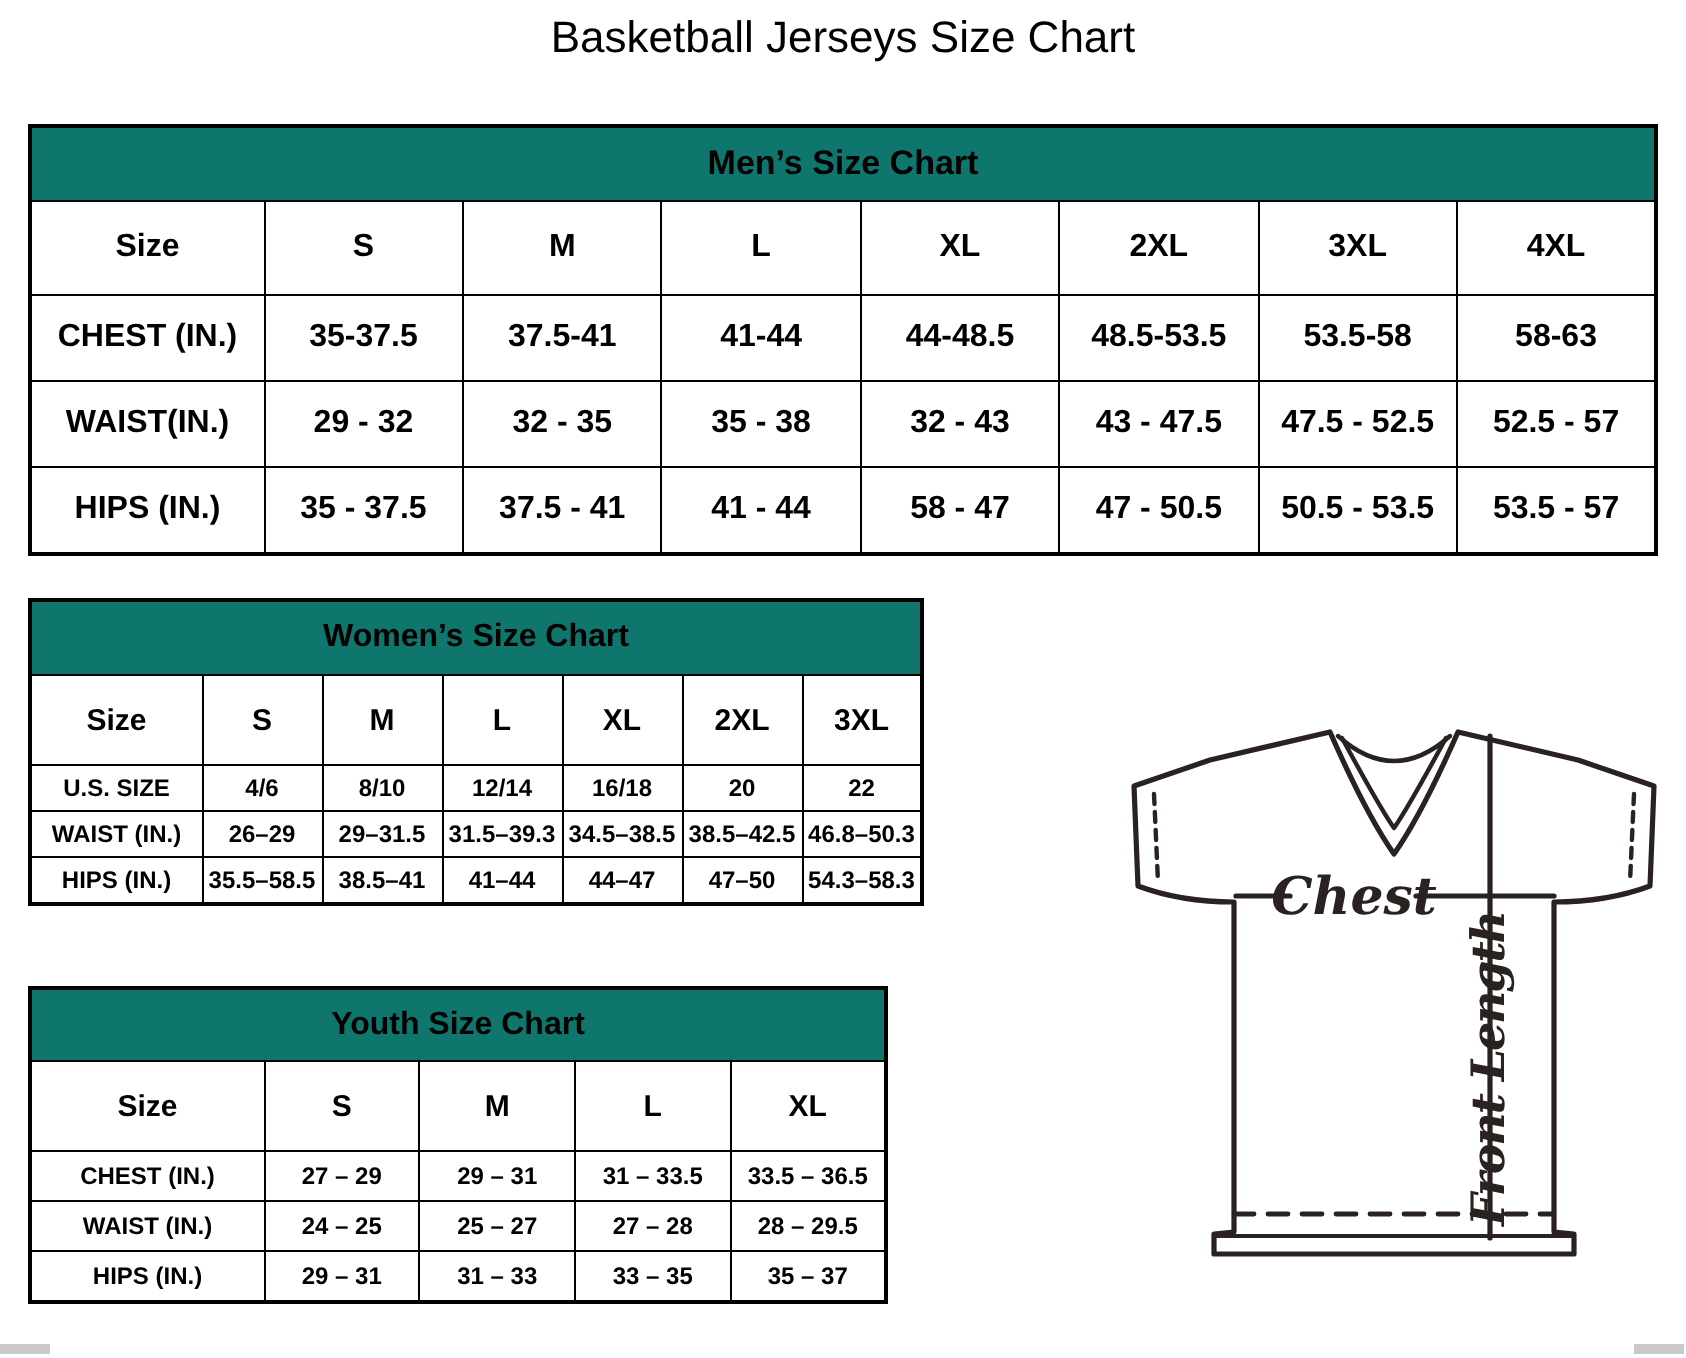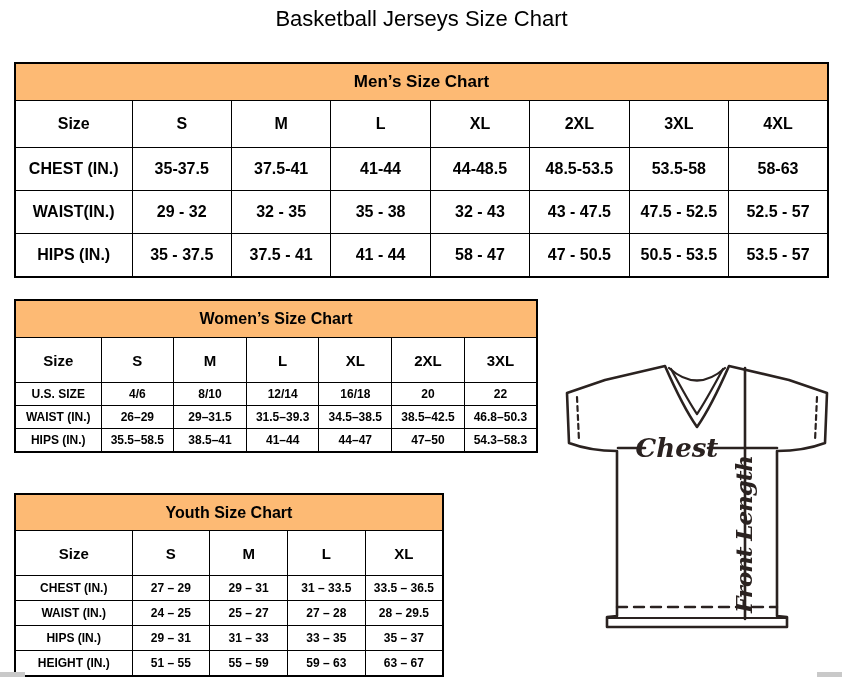--- a/index.html
+++ b/index.html
@@ -12,26 +12,26 @@
     font-size:22px;font-weight:normal;
   }
   table.size-table{
     position:absolute;border-collapse:collapse;table-layout:fixed;
     border:2px solid #000;background:#fff;
   }
   table.size-table td,table.size-table th{
     border:1px solid #000;text-align:center;vertical-align:middle;
     font-weight:bold;padding:0;overflow:hidden;white-space:nowrap;
   }
-  table.size-table th.band{background:#fdba74;border-bottom:1px solid #000;}
+  table.size-table th.band{background:#0f766e;border-bottom:1px solid #000;}
   #men{left:14px;top:62px;width:815px;}
   #men th.band{height:36px;font-size:17px;}
   #men tr.cols-row td{height:46px;font-size:16px;}
   #men tr.data-row td{height:42px;font-size:16px;}
-  #women{left:14px;top:299px;width:524px;}
+  #women{left:14px;top:299px;width:448px;}
   #women th.band{height:36px;font-size:16px;}
   #women tr.cols-row td{height:44px;font-size:15px;}
   #women tr.data-row td{height:22px;font-size:12px;}
   #youth{left:14px;top:493px;width:430px;}
   #youth th.band{height:35px;font-size:16px;}
   #youth tr.cols-row td{height:44px;font-size:15px;}
   #youth tr.data-row td{height:24px;font-size:12px;}
   #jersey{position:absolute;left:556px;top:356px;width:290px;height:278px;}
   .scroll-frag{position:absolute;height:5px;width:25px;background:#c9c9c9;top:672px;}
   .scroll-frag.left{left:0;}
@@ -192,27 +192,20 @@
         <td>27 – 28</td>
         <td>28 – 29.5</td>
       </tr>
       <tr class="data-row">
         <td class="row-label">HIPS (IN.)</td>
         <td>29 – 31</td>
         <td>31 – 33</td>
         <td>33 – 35</td>
         <td>35 – 37</td>
       </tr>
-      <tr class="data-row">
-        <td class="row-label">HEIGHT (IN.)</td>
-        <td>51 – 55</td>
-        <td>55 – 59</td>
-        <td>59 – 63</td>
-        <td>63 – 67</td>
-      </tr>
     </tbody>
 </table>
 
 <svg id="jersey" viewBox="556 356 290 278" fill="none" stroke="#2a2220" stroke-width="2.6" stroke-linejoin="round" stroke-linecap="round">
   <path fill="#ffffff" d="M665,366 L605,380 L567,393 L569,443 C585,449 600,451 617,451 L617,616 L607,617 L607,627 L787,627 L787,617 L777,616 L777,451 C794,451 809,449 825,443 L827,393 L789,380 L729,366 Q711,407 697,427 Q683,407 665,366 Z"></path>
   <path stroke-width="2.2" d="M669,368 Q697,393 725,368"></path>
   <path stroke-width="2.2" d="M671,369 Q690,404 697,414 Q704,404 723,369"></path>
   <path stroke-width="2" d="M607,618 L787,618"></path>
   <path stroke-width="2.2" stroke-dasharray="5,4" d="M577,397 L579,441"></path>
   <path stroke-width="2.2" stroke-dasharray="5,4" d="M817,397 L815,441"></path>

